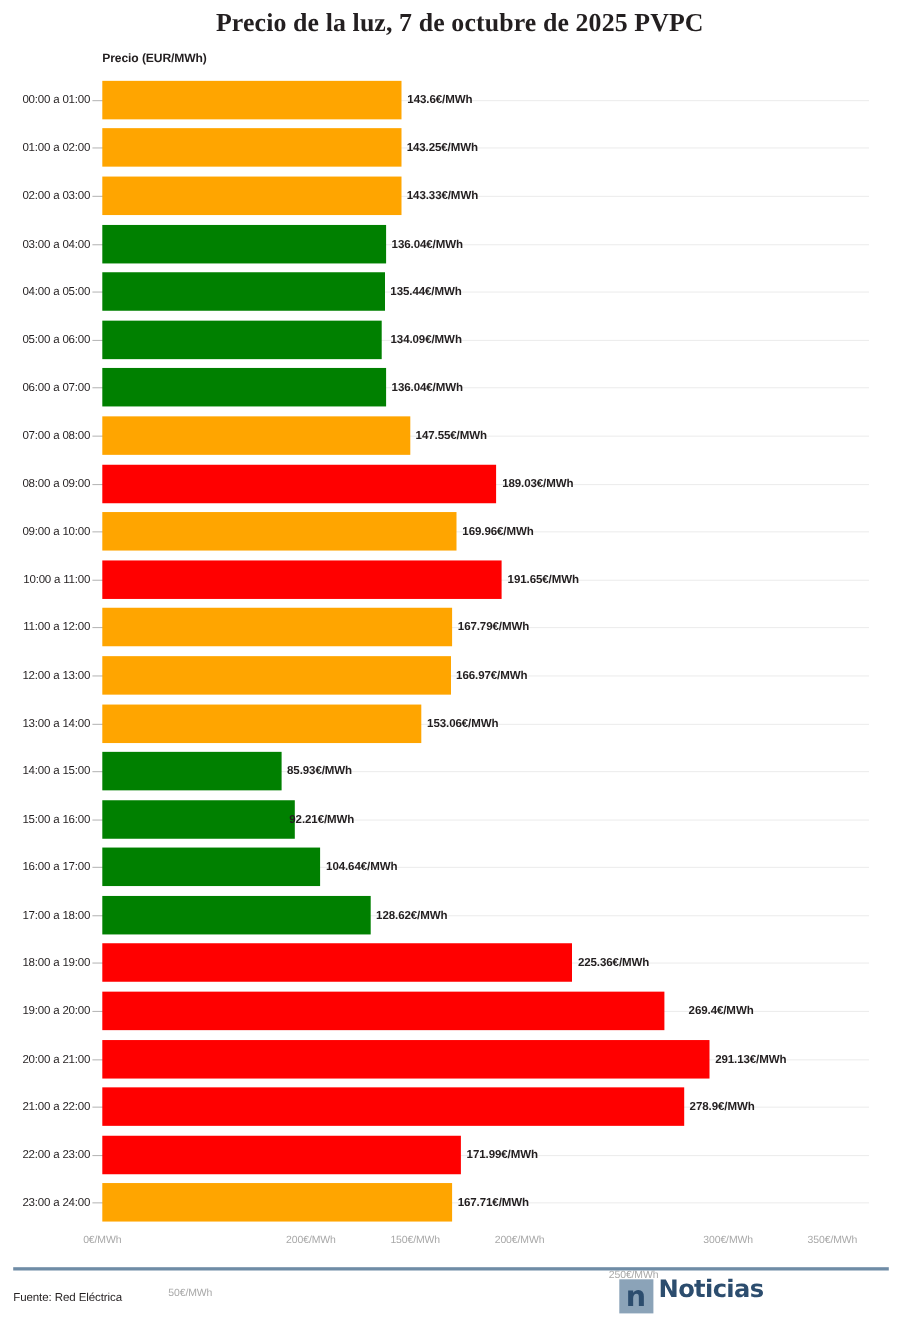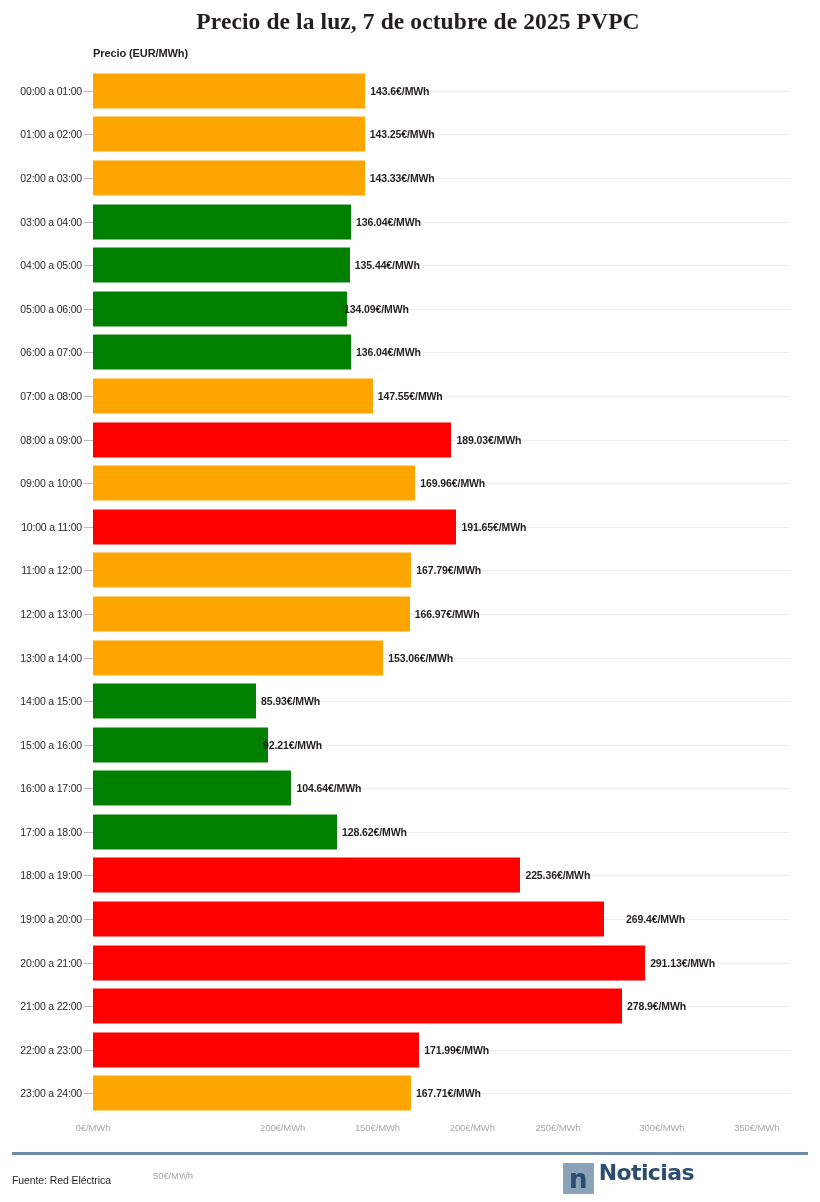--- a/index.html
+++ b/index.html
@@ -233,21 +233,21 @@
       <div class="tick-stub"></div>
       <div class="row-label">04:00 a 05:00</div>
       <div class="bar" style="width: 256.862px; background: rgb(0, 128, 0);"></div>
       <div class="bar-value" style="left: 354.862px;">135.44€/MWh</div>
     </div>
     <div class="row">
       <div class="gridline"></div>
       <div class="tick-stub"></div>
       <div class="row-label">05:00 a 06:00</div>
       <div class="bar" style="width: 254.302px; background: rgb(0, 128, 0);"></div>
-      <div class="bar-value" style="left: 344px;">134.09€/MWh</div>
+      <div class="bar-value" style="left: 355px;">134.09€/MWh</div>
     </div>
     <div class="row">
       <div class="gridline"></div>
       <div class="tick-stub"></div>
       <div class="row-label">06:00 a 07:00</div>
       <div class="bar" style="width: 258px; background: rgb(0, 128, 0);"></div>
       <div class="bar-value" style="left: 356px;">136.04€/MWh</div>
     </div>
     <div class="row">
       <div class="gridline"></div>
@@ -369,21 +369,21 @@
       <div class="bar-value" style="left: 416.062px;">167.71€/MWh</div>
     </div>
   </div>
 
 <div class="xaxis" id="xaxis">
     <div class="xtick" style="left: 93px;">0€/MWh</div>
     <div class="xtick" style="left: 173px; margin-top: 48px;">50€/MWh</div>
     <div class="xtick" style="left: 282.65px;">200€/MWh</div>
     <div class="xtick" style="left: 377.475px;">150€/MWh</div>
     <div class="xtick" style="left: 472.3px;">200€/MWh</div>
-    <div class="xtick" style="left: 558px;">250€/MWh</div>
+    <div class="xtick" style="left: 576px; margin-top: 32px;">250€/MWh</div>
     <div class="xtick" style="left: 661.95px;">300€/MWh</div>
     <div class="xtick" style="left: 756.775px;">350€/MWh</div>
   </div>
 
 <div class="footer-rule"></div>
 
 <div class="footer">
   <div class="source">Fuente: Red Eléctrica</div>
   <div class="brand">
     <div class="brand-mark">

